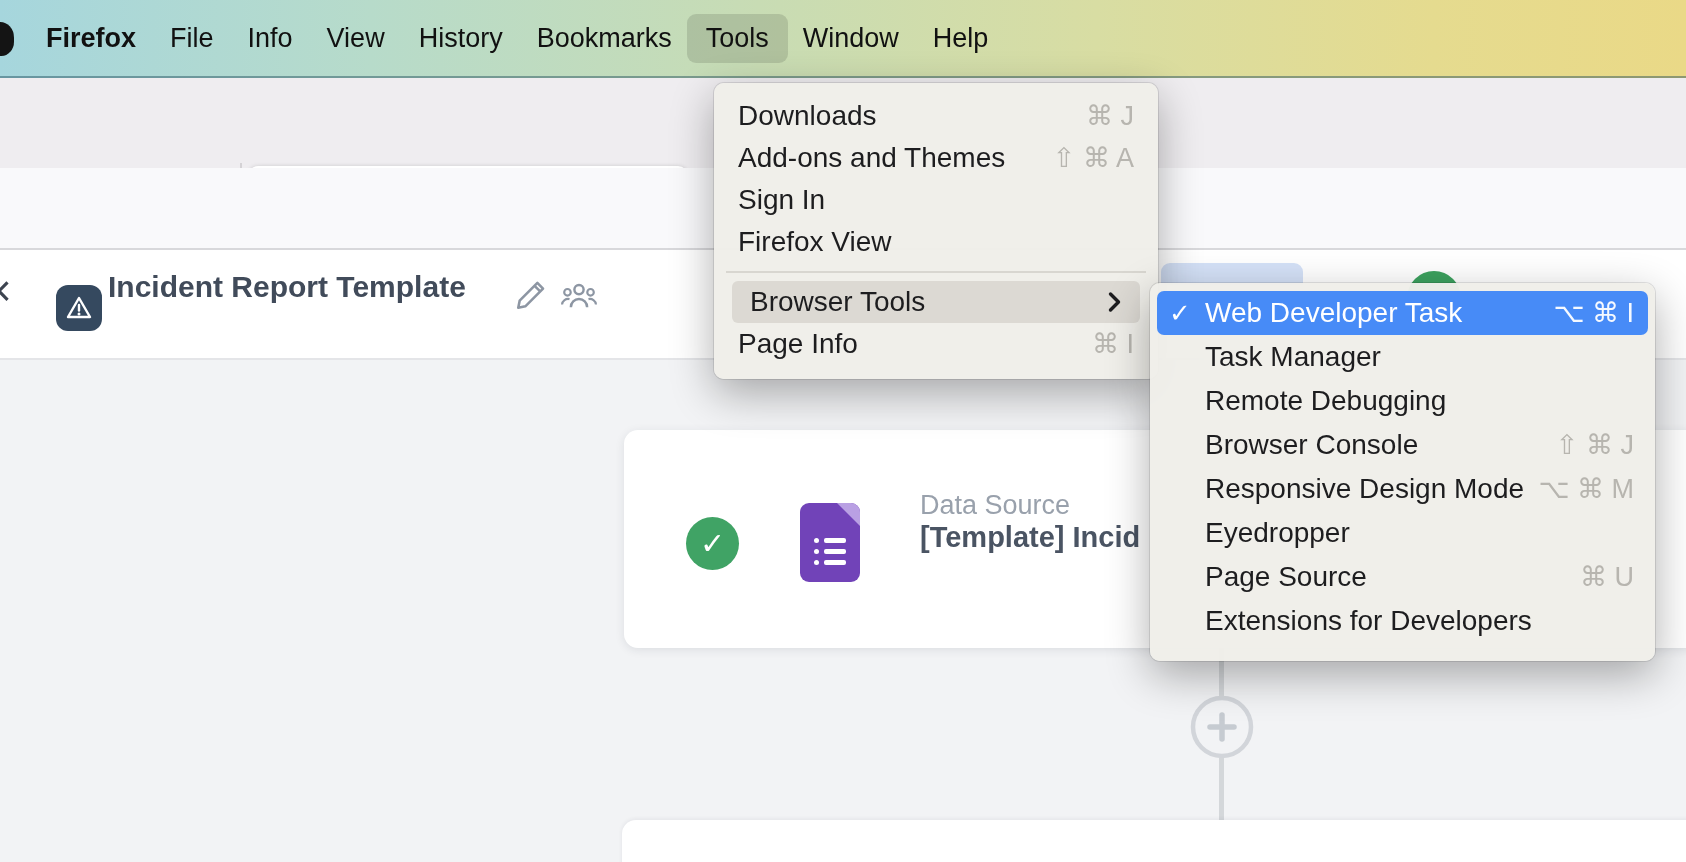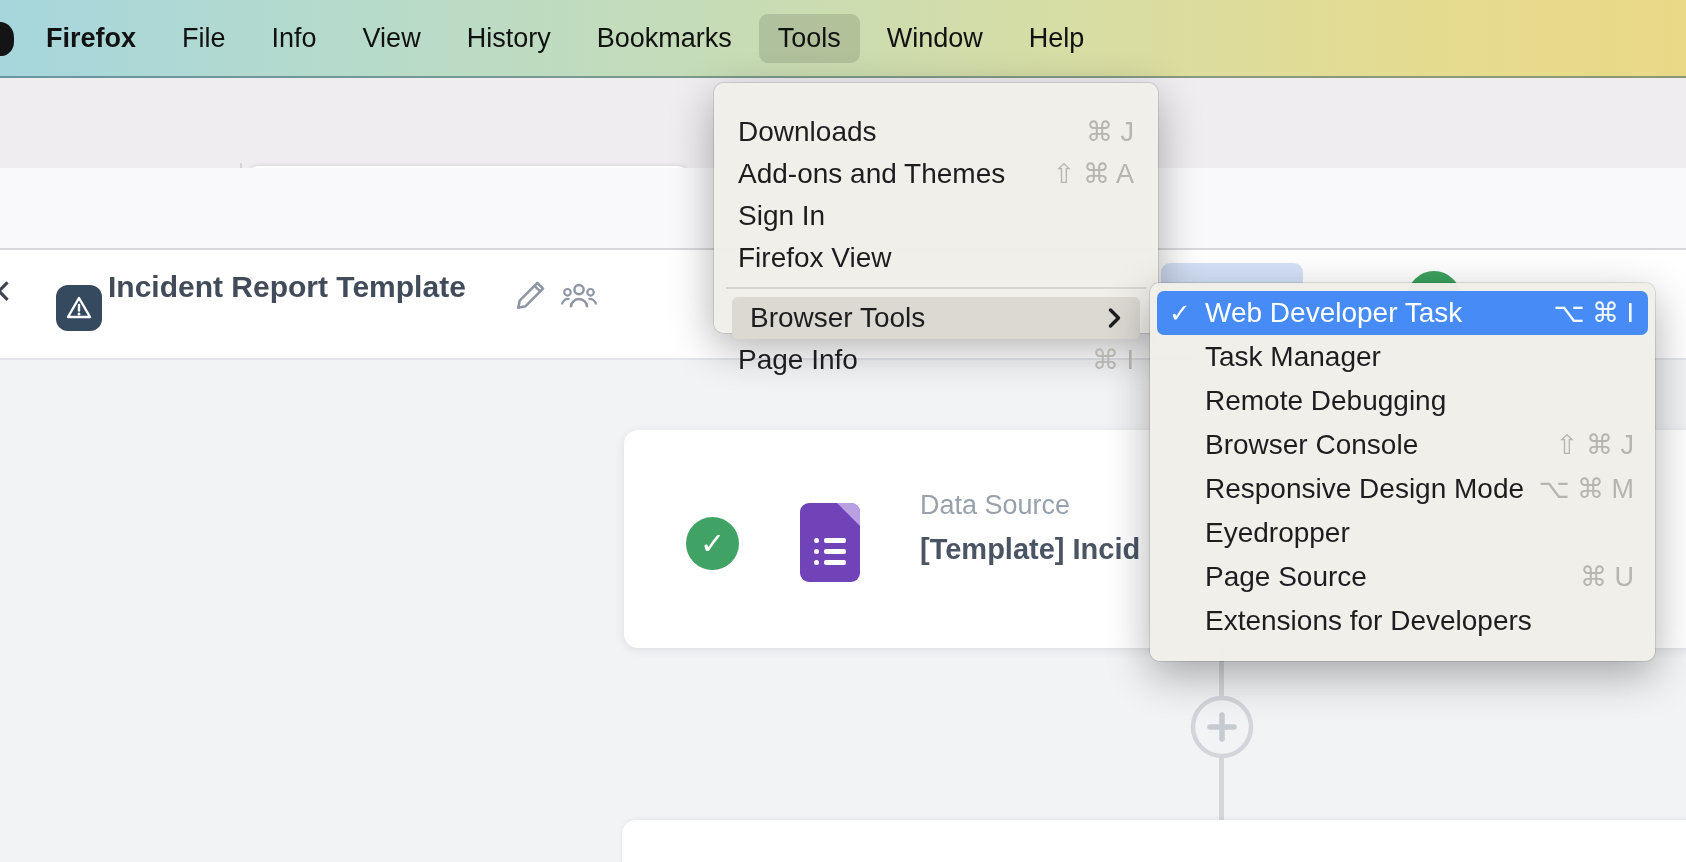--- a/index.html
+++ b/index.html
@@ -3,21 +3,21 @@
 <meta charset="utf-8">
 <style>
   * { margin:0; padding:0; box-sizing:border-box; }
   html,body { width:1686px; height:862px; overflow:hidden;
     font-family:"Liberation Sans","DejaVu Sans",sans-serif; background:#f2f3f5; }
 
   
   #menubar { position:absolute; left:0; top:0; width:1686px; height:78px;
     background:linear-gradient(90deg,#a6d6dd 0%,#b7dbca 22%,#c8dcb4 45%,#d8dda3 65%,#e5db8f 85%,#ead987 100%);
     border-bottom:2px solid rgba(28,74,88,.45);
-    display:flex; align-items:center; gap:46px; padding-left:46px;
+    display:flex; align-items:center; gap:34px; padding-left:46px;
     font-size:27px; color:#111; }
   .apple-frag { position:absolute; left:-16px; top:22px; width:30px; height:34px;
     background:#141414; border-radius:46% 46% 42% 42%; }
   .mb-item { white-space:nowrap; }
   .mb-item.bold { font-weight:700; }
   .mb-item.hl { background:rgba(0,0,0,.12); padding:9px 19px; margin:12px -19px; border-radius:9px; }
 
   
   #tabbar { position:absolute; left:0; top:78px; width:1686px; height:90px; background:#efedf0; }
   .dot { position:absolute; top:111px; width:27px; height:27px; border-radius:50%; }
@@ -67,33 +67,33 @@
     border-radius:14px; box-shadow:0 2px 10px rgba(25,35,60,.10); }
   .check-circle { position:absolute; left:62px; top:87px; width:53px; height:53px; border-radius:50%;
     background:#40a365; color:#fff; font-size:30px; font-weight:700;
     display:flex; align-items:center; justify-content:center; }
   .forms-icon { position:absolute; left:176px; top:73px; width:60px; height:79px;
     background:#7143b8; border-radius:9px; overflow:hidden; }
   .forms-fold { position:absolute; right:0; top:0; width:23px; height:23px; background:#b9a0e3;
     clip-path:polygon(0 0,100% 100%,100% 0); }
   .forms-line { position:absolute; left:14px; height:5px; background:#fff; border-radius:2px; }
   .forms-dot  { position:absolute; left:14px; width:5px; height:5px; background:#fff; border-radius:50%; }
-  .card1-labels { position:absolute; left:296px; top:60px; display:flex; flex-direction:column; gap:12px; white-space:nowrap; }
+  .card1-labels { position:absolute; left:296px; top:60px; display:flex; flex-direction:column; white-space:nowrap; }
   .ds-label { font-size:27px; color:#99a1ac; }
   .ds-name  { font-size:29px; font-weight:700; color:#4a5463; }
   .conn-line1 { position:absolute; left:1219px; top:288px; width:5px; height:48px; background:#d4d7da; }
   .conn-line2 { position:absolute; left:1219px; top:398px; width:5px; height:62px; background:#d4d7da; }
   .plus-circle { position:absolute; left:1189px; top:334px; }
   .card2 { position:absolute; left:622px; top:460px; width:1100px; height:60px; background:#fff;
     border-radius:14px 14px 0 0; box-shadow:0 -1px 4px rgba(25,35,60,.07); }
 
   
   .menu-panel { position:absolute; background:rgba(240,238,233,.97); border-radius:10px;
     box-shadow:0 14px 44px rgba(0,0,0,.32), 0 0 0 1px rgba(0,0,0,.10); z-index:50; }
-  #toolsmenu { left:714px; top:83px; width:444px; height:250px; padding-top:28px; }
+  #toolsmenu { left:714px; top:83px; width:444px; height:296px; padding-top:12px; }
   .m-row { height:42px; display:flex; align-items:center; padding:0 24px; font-size:28px; color:#1d1d1f; }
   .m-row .lab { flex:1 1 auto; white-space:nowrap; }
   .m-row .sc { font-size:27px; color:#b7b5af; white-space:nowrap; }
   .m-sep { height:2px; background:#d8d6d0; margin:8px 12px; }
   .m-row.hl { background:#dcd9d3; border-radius:6px; margin:0 18px; padding:0 18px; }
   .m-row.hl .chev { display:flex; align-items:center; }
 
   #submenu { left:1150px; top:283px; width:505px; height:378px; padding:8px 0; z-index:60; }
   .s-row { height:44px; display:flex; align-items:center; margin:0 7px; padding:0 14px 0 12px;
     font-size:28px; color:#1d1d1f; border-radius:7px; }

